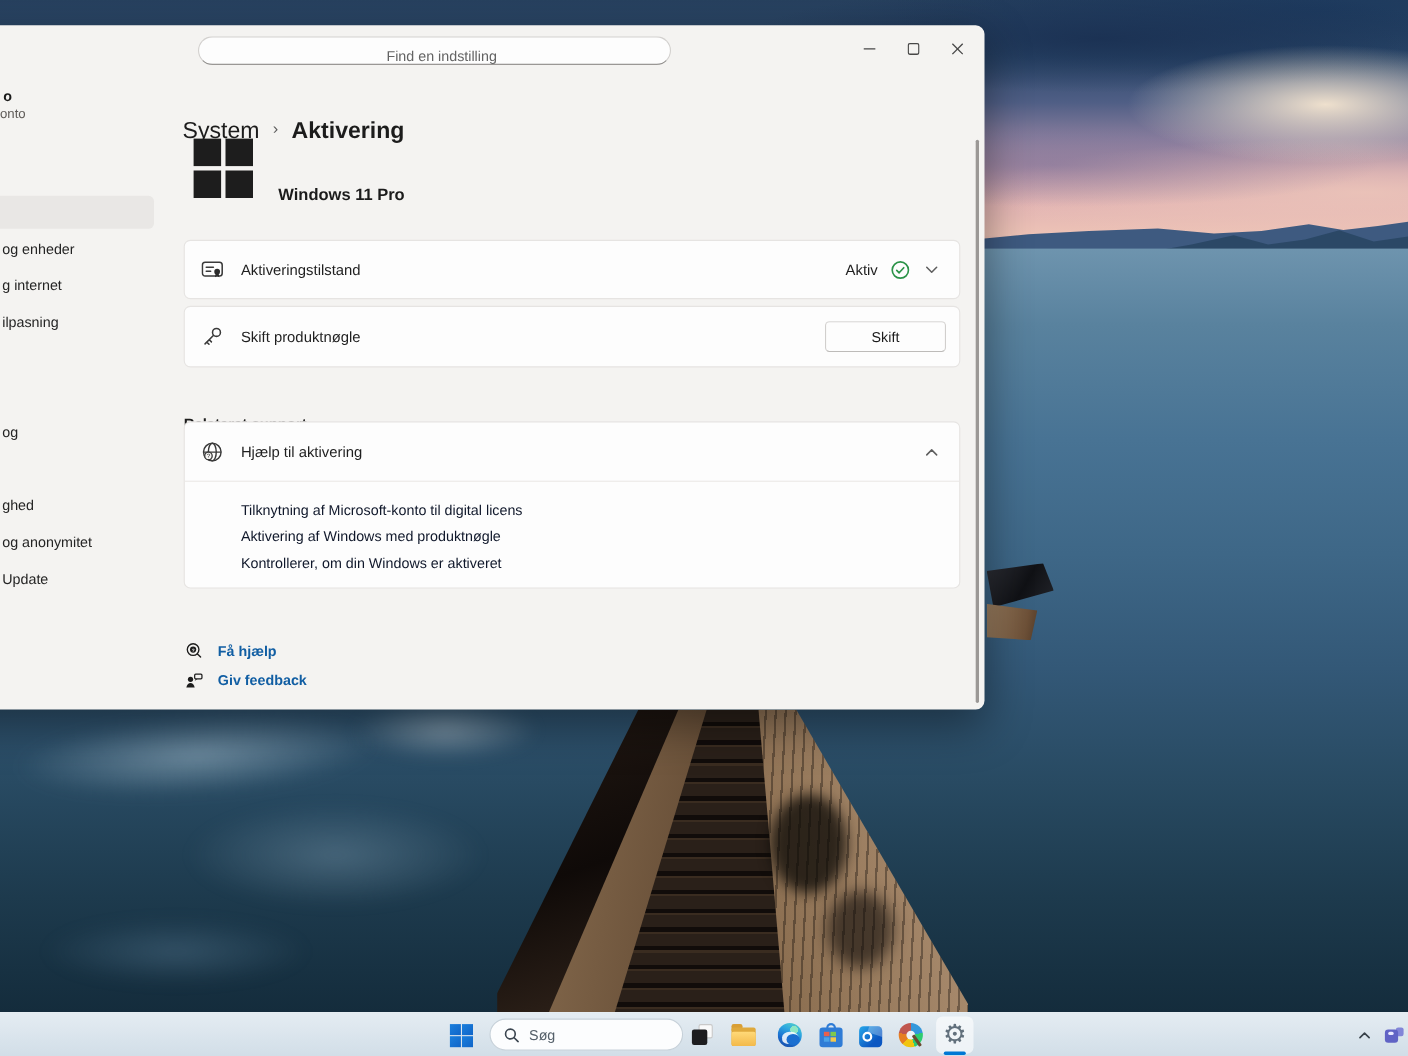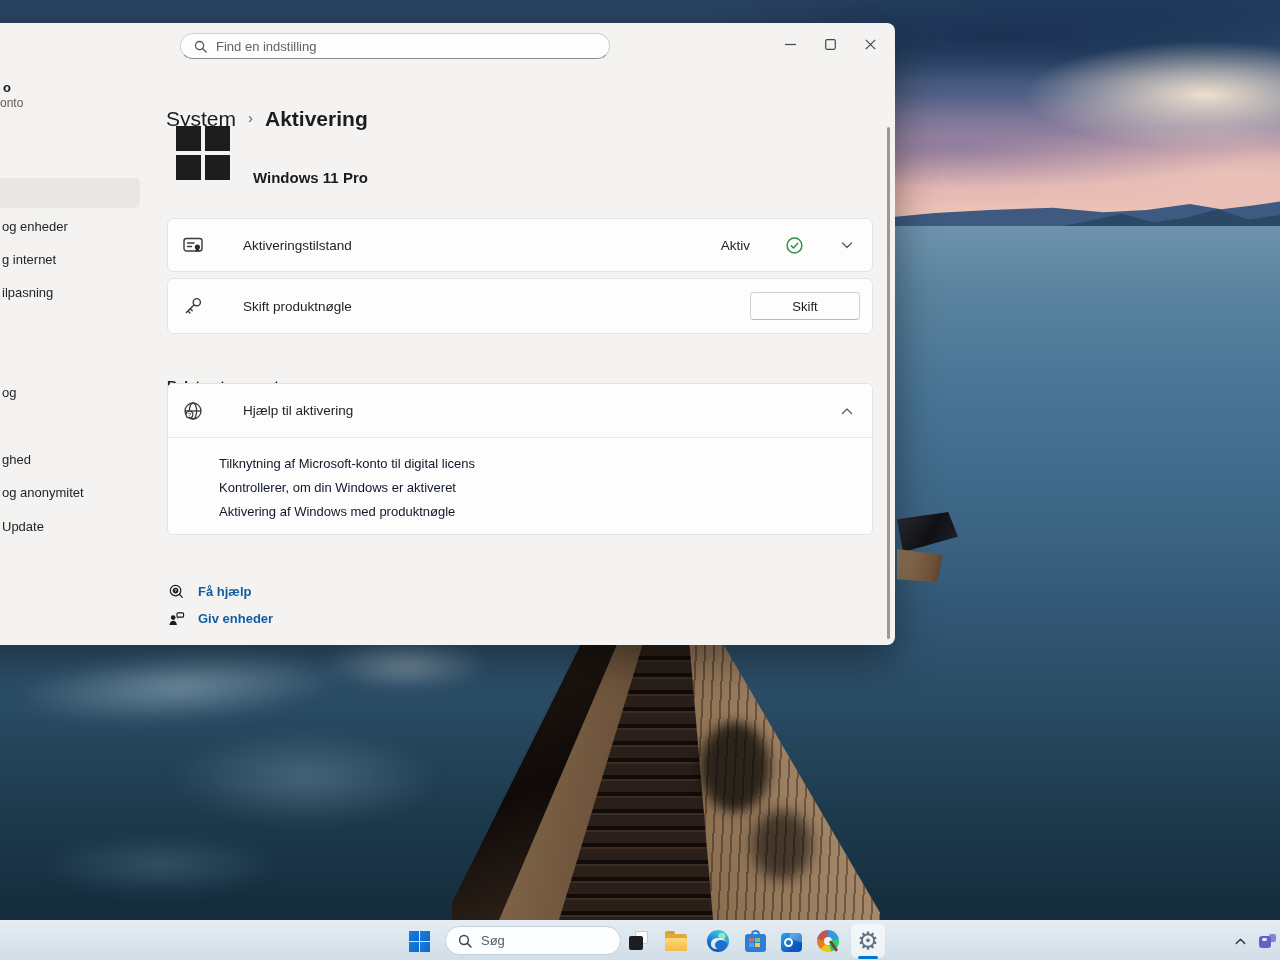--- a/index.html
+++ b/index.html
@@ -52,37 +52,37 @@
   
   .window { position:absolute; left:-160px; top:23px; width:1055px; height:622px;
     background:#f4f3f1; border-radius:8px; box-shadow:0 14px 42px rgba(0,0,0,.42); }
   .sidebar { position:absolute; left:0; top:0; width:300px; height:100%; }
   .sb-user { position:absolute; left:163px; top:57px; font-size:13px; font-weight:700; color:#1b1b1b; }
   .sb-account { position:absolute; left:160px; top:73px; font-size:12px; color:#5f5b58; }
   .sb-pill { position:absolute; left:14px; top:155px; width:286px; height:30px; border-radius:5px; background:#e9e7e5; }
   .sb-item { position:absolute; left:162px; font-size:13px; color:#242424; white-space:nowrap; }
 
   .titlebar-search { position:absolute; left:340px; top:10px; width:430px; height:26px; background:#fdfdfd;
-    border:1px solid #d2d0ce; border-bottom-color:#8f8d8b; border-radius:13px; display:flex; align-items:center; padding-left:13px; gap:9px; }
+    border:1px solid #d2d0ce; border-bottom-color:#8f8d8b; border-radius:13px; display:flex; align-items:center; padding-left:13px; gap:9px;flex-direction:column; }
   .titlebar-search span { font-size:13px; color:#636363; }
   .win-controls { position:absolute; left:930px; top:2px; display:flex; }
   .win-btn { width:40px; height:38px; display:flex; align-items:center; justify-content:center; color:#4a4a4a; }
 
   .breadcrumb { position:absolute; left:326px; top:84px; display:flex; align-items:flex-start; gap:12px; }
   .bc-root { font-size:21px; color:#1c1c1c; }
   .bc-sep { font-size:15px; color:#5c5c5c; padding-top:2px; }
   .bc-current { font-size:21px; font-weight:700; color:#1c1c1c; }
 
   .win-logo { position:absolute; left:336px; top:103px; width:54px; height:54px;
     display:grid; grid-template-columns:25px 25px; grid-template-rows:25px 25px; gap:4px; }
   .win-logo div { background:#1d1d1d; }
   .edition { position:absolute; left:413px; top:146px; font-size:15px; font-weight:700; color:#1b1b1b; }
 
   .card { position:absolute; left:327px; width:706px; background:#fdfdfd; border:1px solid #e6e4e2; border-radius:6px; }
-  .card-row { height:52px; display:flex; align-items:center;gap:24px; }
+  .card-row { height:52px; display:flex; align-items:center; }
   .row-icon { width:20px; height:20px; margin-left:15px; flex:0 0 auto; color:#3a3a3a; }
   .row-label { font-size:13.5px; color:#1f1f1f; margin-left:16px; flex:1; }
   .status-text { font-size:13.5px; color:#1f1f1f; margin-right:12px; }
   .chev { width:14px; height:14px; color:#5e5e5e; margin-right:18px; }
   .skift-btn { width:110px; height:28px; margin-right:12px; background:#fdfdfd; border:1px solid #d1cfcd;
     border-bottom-color:#bdbbb9; border-radius:4px; font-size:13px; color:#1c1c1c; display:flex; align-items:center; justify-content:center; }
   .section-head { position:absolute; left:327px; top:355px; font-size:13.5px; font-weight:700; color:#1d1d1d; }
   .divider { height:1px; background:#ebe9e7; margin:0; }
   .links { padding:14px 0 10px 51px; display:flex; flex-direction:column; }
   .link { font-size:13px; color:#0f172a; line-height:24px; text-decoration:none; display:block; }
@@ -261,42 +261,42 @@
             <text x="6.5" y="15.6" font-size="5.5" text-anchor="middle" fill="#3a3a3a" font-family="Liberation Sans,sans-serif">?</text>
           </svg>
         <span class="row-label">Hjælp til aktivering</span>
         <svg class="chev" viewBox="0 0 14 14">
             <path d="M2.5 9.5L7 5l4.5 4.5" fill="none" stroke="#5e5e5e" stroke-width="1.4" stroke-linecap="round" stroke-linejoin="round"></path>
           </svg>
       </div>
       <div class="divider"></div>
       <div class="links">
         <a href="#" class="link">Tilknytning af Microsoft-konto til digital licens</a>
+        <a href="#" class="link">Aktivering af Windows med produktnøgle</a>
         <a href="#" class="link">Kontrollerer, om din Windows er aktiveret</a>
-        <a href="#" class="link">Aktivering af Windows med produktnøgle</a>
       </div>
     </div>
 
     <div class="footer-link" style="left:328px; top:560px">
       <svg class="fl-icon" viewBox="0 0 18 18">
           <circle cx="8" cy="8" r="5.6" fill="none" stroke="#1d1d1d" stroke-width="1.3"></circle>
           <path d="M12.2 12.2l3 3" stroke="#1d1d1d" stroke-width="1.3" stroke-linecap="round"></path>
           <circle cx="8" cy="8" r="3" fill="#1d1d1d"></circle>
           <text x="8" y="9.9" font-size="4.6" text-anchor="middle" fill="#fff" font-family="Liberation Sans,sans-serif">?</text>
         </svg>
       <span>Få hjælp</span>
     </div>
     <div class="footer-link" style="left:328px; top:587px">
       <svg class="fl-icon" viewBox="0 0 18 18">
           <circle cx="5.5" cy="8" r="2.5" fill="#1d1d1d"></circle>
           <path d="M1.5 16c.4-3 2-4.5 4-4.5s3.6 1.5 4 4.5z" fill="#1d1d1d"></path>
           <rect x="9.5" y="3" width="7" height="4.6" rx="1" fill="none" stroke="#1d1d1d" stroke-width="1.2"></rect>
           <path d="M10.5 7.6l-1 2 2.6-2" fill="#1d1d1d"></path>
         </svg>
-      <span>Giv enheder</span>
+      <span>Giv feedback</span>
     </div>
 
     <div class="scrollbar"></div>
   </div>
 
   <div class="taskbar">
     <div class="tb-item" style="left:405px; width:28px">
       <div class="start-logo">
           <div></div>
           <div></div>

